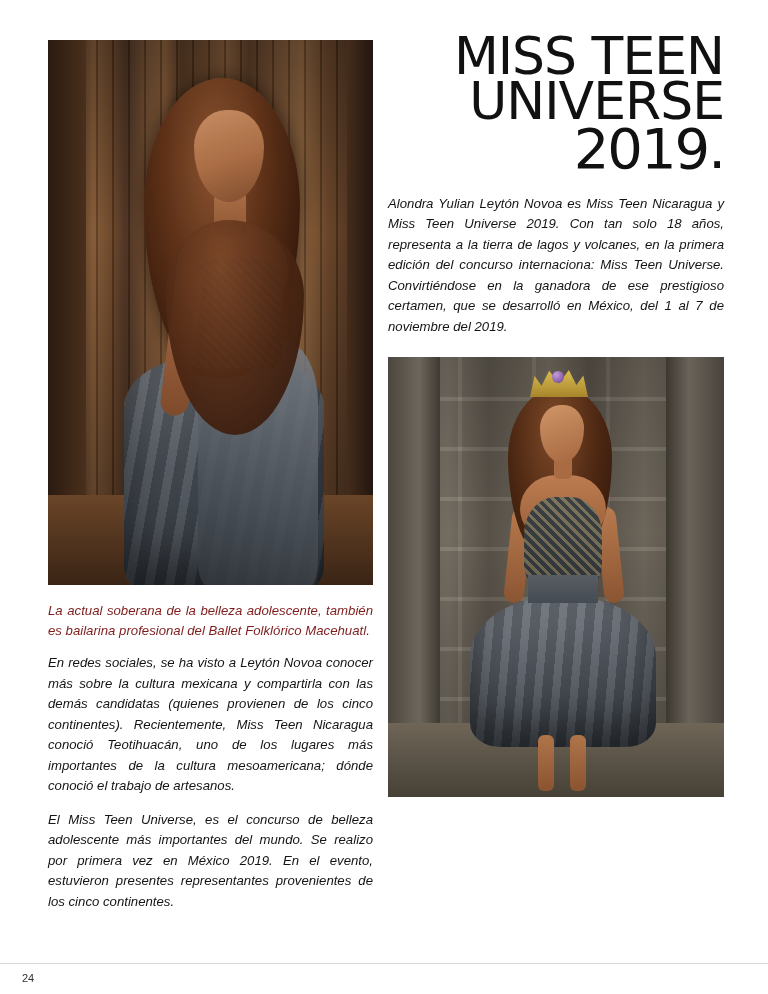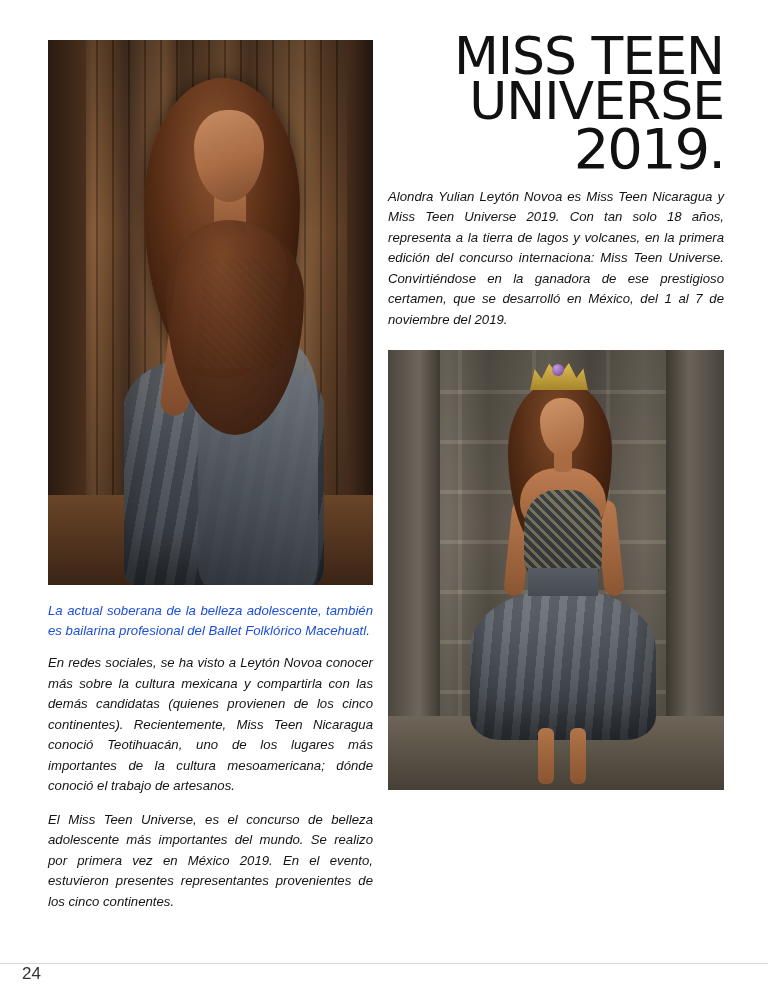--- a/index.html
+++ b/index.html
@@ -149,21 +149,21 @@
     border-radius: 45% 30% 10% 14% / 30% 25% 12% 10%;
     background: linear-gradient(200deg,#7a8087 0%,#555b63 50%,#30363c 100%);
     opacity: .85;
   }
 
   .caption {
     font-family: "Liberation Sans", sans-serif;
     font-style: italic;
     font-size: 13.2px;
     line-height: 19.5px;
-    color: #1d4ed8;
+    color: #7f1d1d;
     text-align: justify;
     margin-top: 16px;
   }
 
   .body-par {
     font-family: "Liberation Sans", sans-serif;
     font-style: italic;
     font-size: 13.2px;
     line-height: 20.5px;
     color: #141414;
@@ -201,21 +201,21 @@
     letter-spacing: -2px;
   }
 
   .right-par {
     font-family: "Liberation Sans", sans-serif;
     font-style: italic;
     font-size: 13.2px;
     line-height: 20.5px;
     color: #141414;
     text-align: justify;
-    margin-top: 13px;
+    margin-top: 20px;
   }
 
   .photo-second {
     margin-top: 20px;
     width: 336px;
     height: 440px;
   }
 
   
   .bg-stone {
@@ -351,21 +351,21 @@
     bottom: 30px;
     width: 768px;
     height: 1px;
     background: #d8d8d8;
   }
   .page-number {
     position: absolute;
     left: 22px;
     bottom: 10px;
     font-family: "Liberation Sans", sans-serif;
-    font-size: 17px;
+    font-size: 11px;
     color: #333333;
   }
 </style>
 </head>
 <body>
 
 <div class="page">
 
   <div class="left-col">
 

